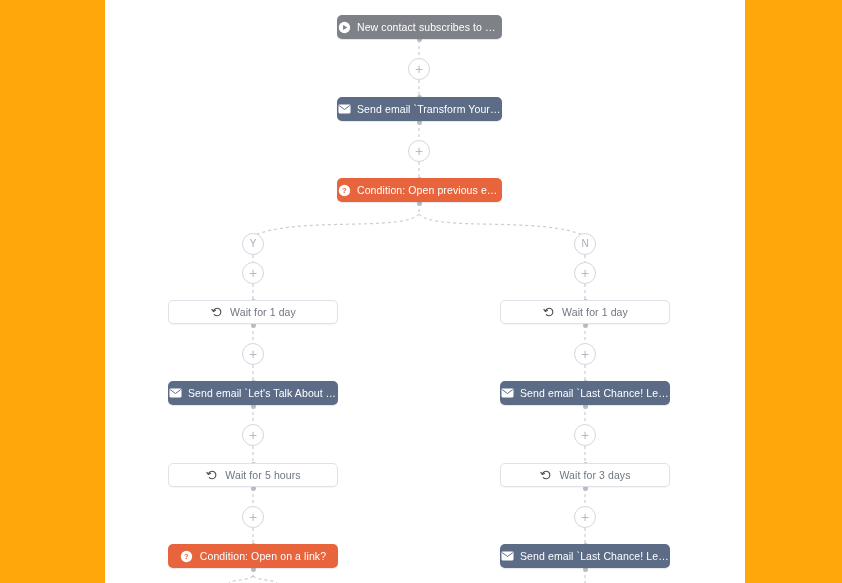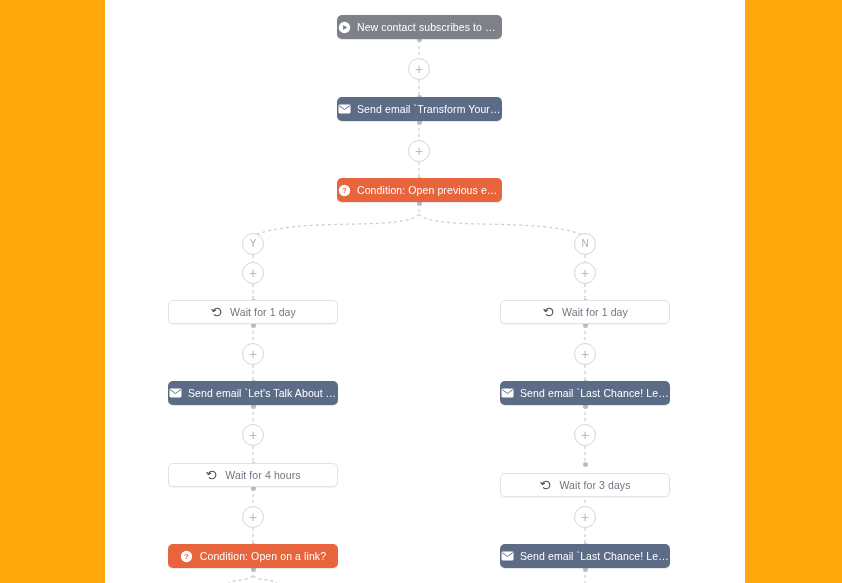--- a/index.html
+++ b/index.html
@@ -295,21 +295,21 @@
         <span>+</span>
       </div>
 
       <div class="node node--wait" style="left:63px; top:463px; width:170px;">
         <span class="node-icon">
           <svg viewBox="0 0 16 16" width="12" height="12" fill="none" stroke="#4a4f57" stroke-width="1.5" stroke-linecap="round">
             <path d="M3.2 7.2 A5 5 0 1 1 4.4 11.4"></path>
             <polyline points="1.2,4.6 3.2,7.4 6.1,5.7"></polyline>
           </svg>
         </span>
-        <span class="node-label">Wait for 4 hours</span>
+        <span class="node-label">Wait for 5 hours</span>
       </div>
 
       <div class="round-btn round-btn--plus" style="left:137px; top:506px;">
         <span>+</span>
       </div>
 
       <div class="node node--condition" style="left:63px; top:544px; width:170px;">
         <span class="node-icon">
           <svg viewBox="0 0 16 16" width="13" height="13">
             <circle cx="8" cy="8" r="7" fill="#ffffff"></circle>
@@ -340,21 +340,21 @@
             <path d="M1.4 1.8 L8 6.6 L14.6 1.8" fill="none" stroke="#5c6c86" stroke-width="1.2"></path>
           </svg>
         </span>
         <span class="node-label">Send email `Last Chance! Let Gl...</span>
       </div>
 
       <div class="round-btn round-btn--plus" style="left:469px; top:424px;">
         <span>+</span>
       </div>
 
-      <div class="node node--wait" style="left:395px; top:473px; width:170px;">
+      <div class="node node--wait" style="left:395px; top:463px; width:170px;">
         <span class="node-icon">
           <svg viewBox="0 0 16 16" width="12" height="12" fill="none" stroke="#4a4f57" stroke-width="1.5" stroke-linecap="round">
             <path d="M3.2 7.2 A5 5 0 1 1 4.4 11.4"></path>
             <polyline points="1.2,4.6 3.2,7.4 6.1,5.7"></polyline>
           </svg>
         </span>
         <span class="node-label">Wait for 3 days</span>
       </div>
 
       <div class="round-btn round-btn--plus" style="left:469px; top:506px;">

